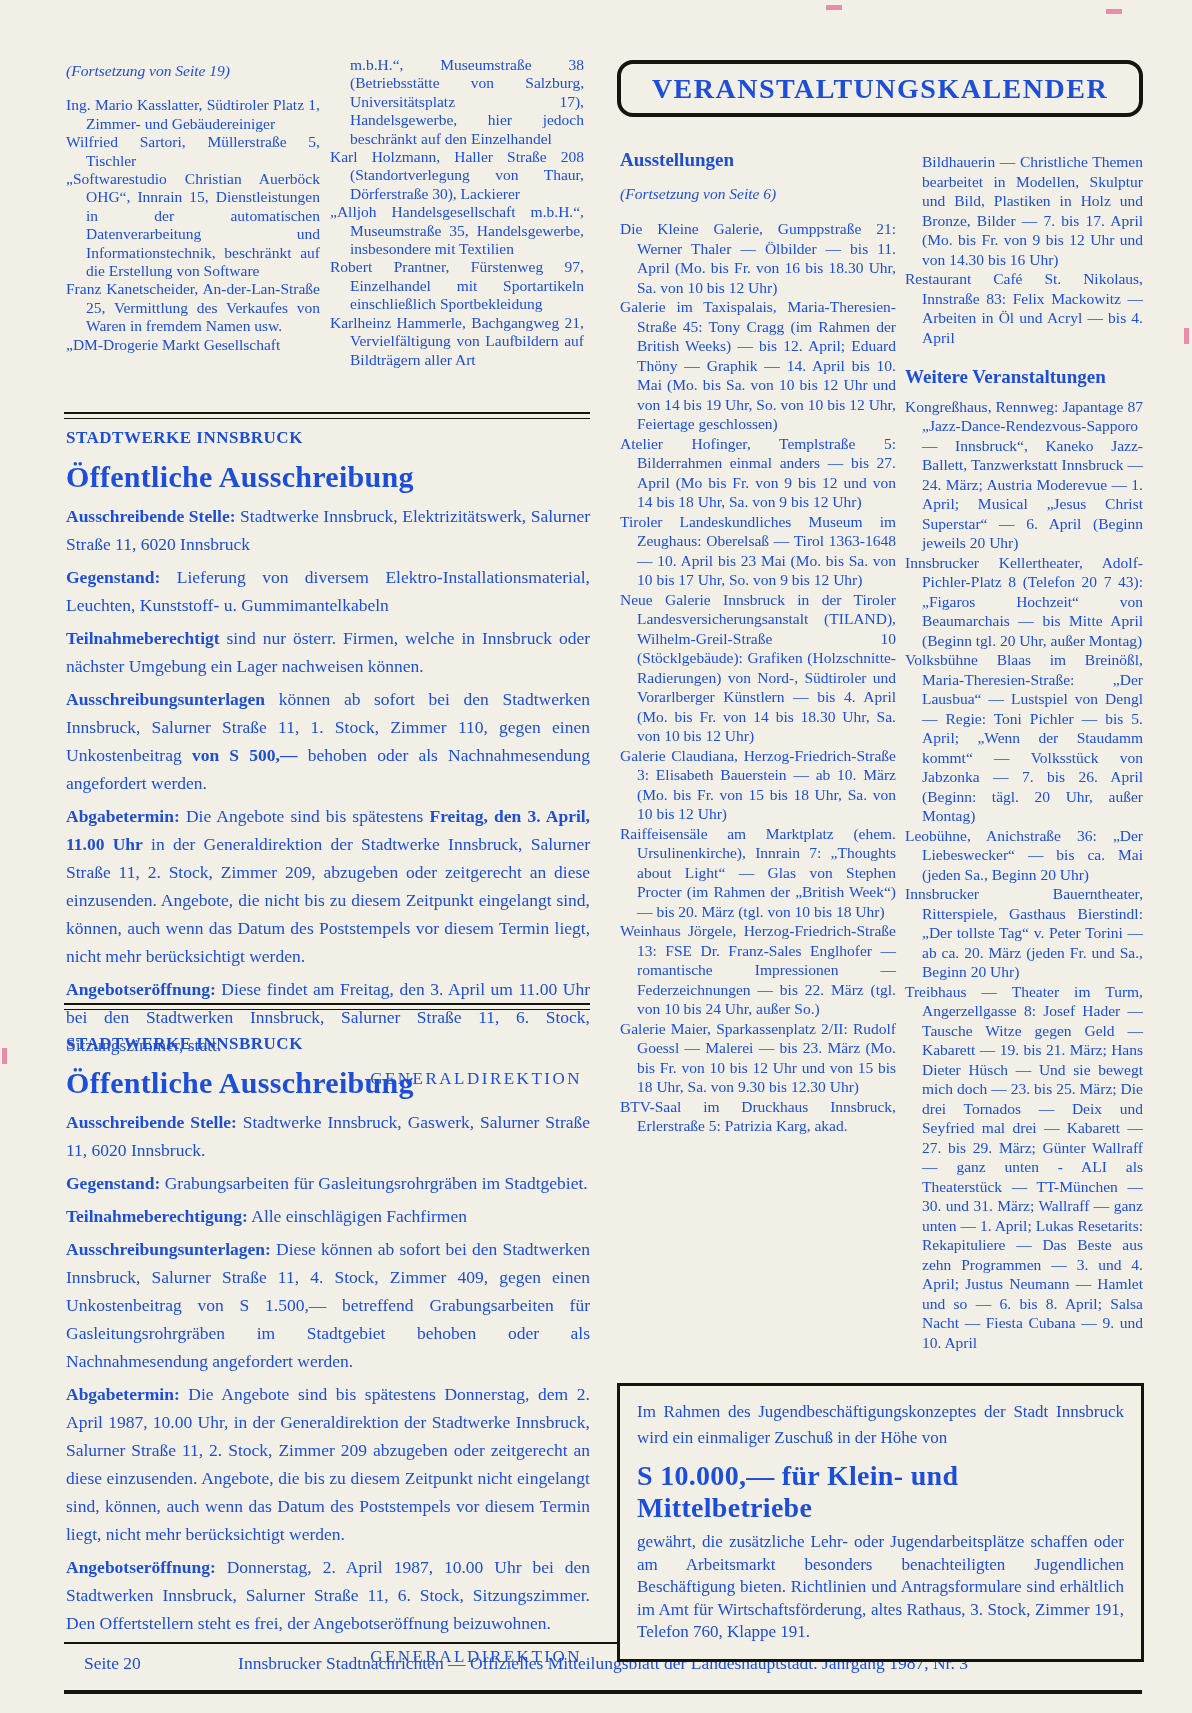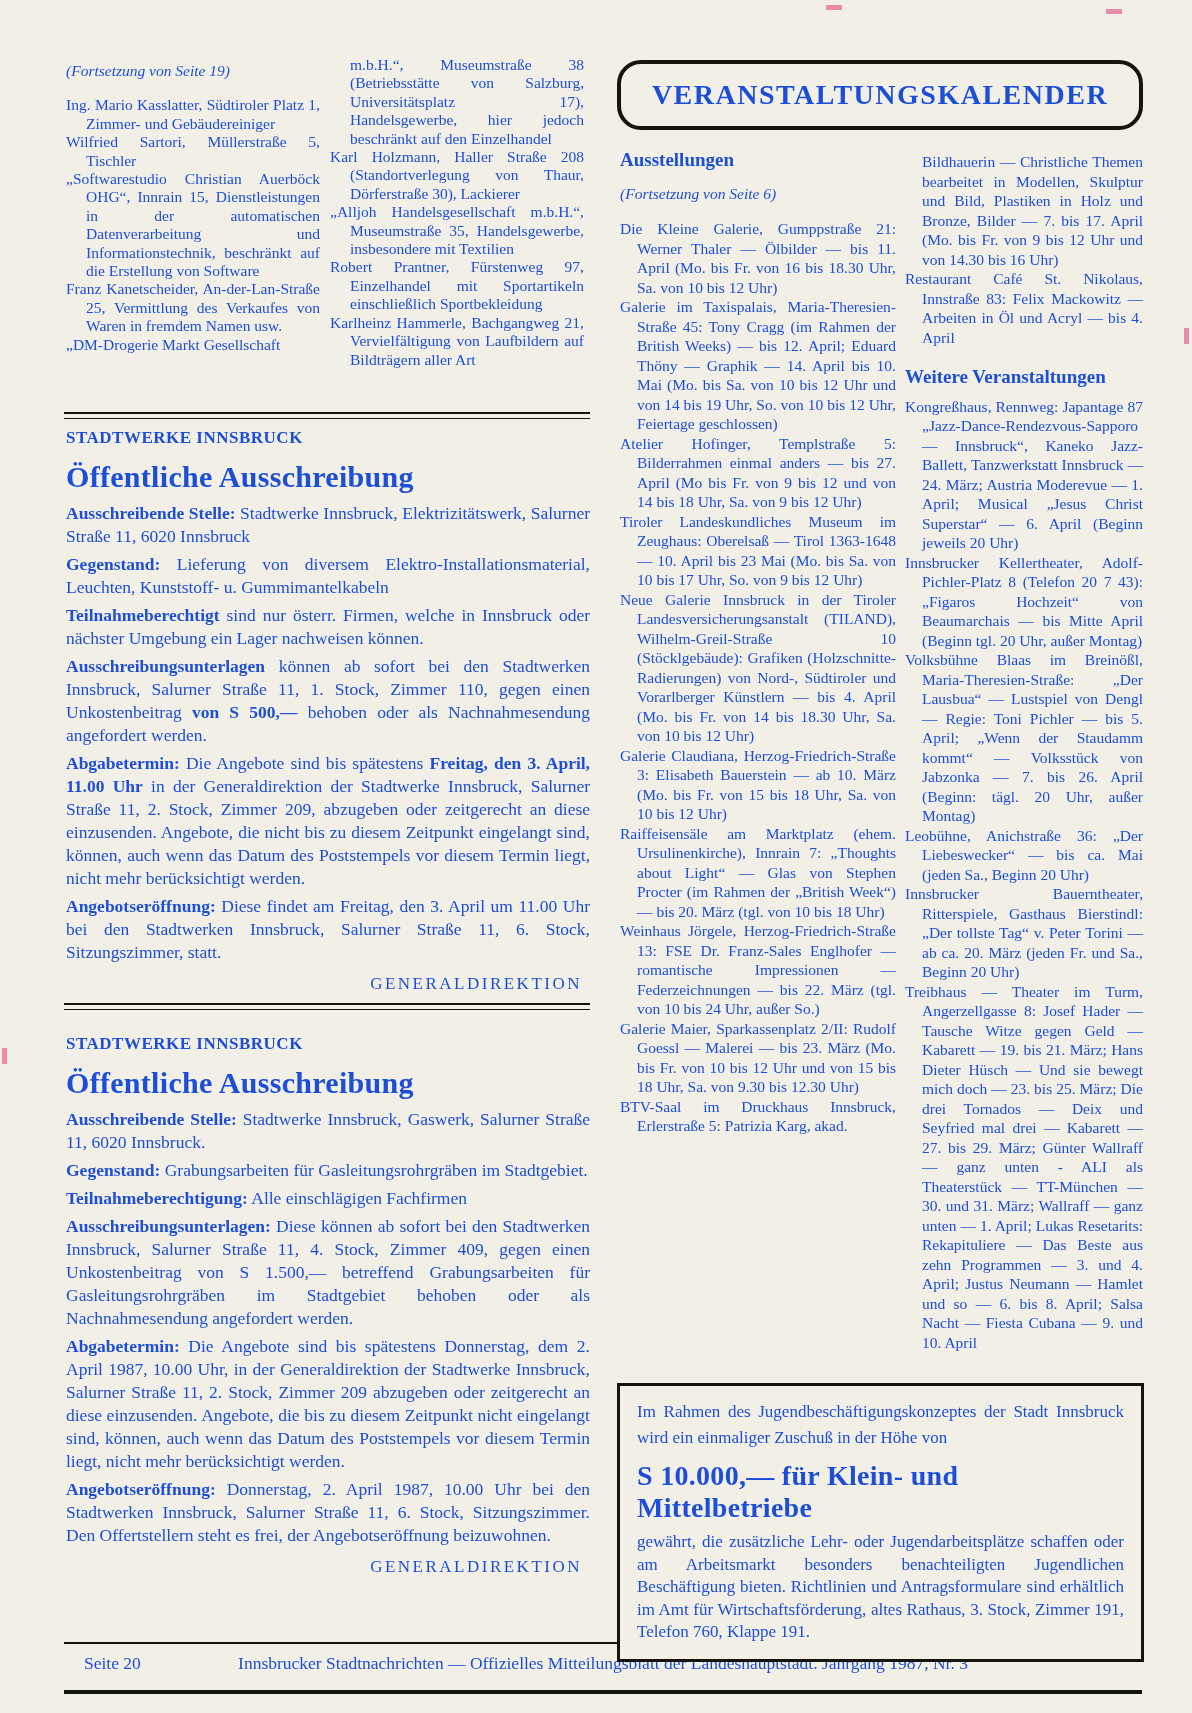--- a/index.html
+++ b/index.html
@@ -20,22 +20,22 @@
   .note { font-style:italic; font-size:15.5px; margin-bottom:16px; }
 
   
   .reg-col { position:absolute; width:254px; font-size:15.5px; line-height:18.4px; }
   #reg-col-1 { left:66px;  top:62px; }
   #reg-col-2 { left:330px; top:56px; }
   .cont-frag { padding-left:20px; text-indent:0; }
 
   
   .vk-box {
-    position:absolute; left:617px; top:60px; width:526px; height:70px;
-    border:4px solid #16140e; border-radius:24px;
+    position:absolute; left:617px; top:60px; width:526px; height:57px;
+    border:4px solid #16140e; border-radius:16px;
     display:flex; align-items:center; justify-content:center;
   }
   .vk-title { font-weight:bold; font-size:28px; letter-spacing:1.5px; white-space:nowrap; }
 
   .cal-col { position:absolute; font-size:15.5px; line-height:19.5px; }
   #exh-col   { left:620px; top:150px; width:276px; }
   #right-col { left:905px; top:152px; width:238px; }
   .cal-heading { font-size:19px; font-weight:bold; margin-bottom:14px; text-align:left; text-indent:0; }
   .cal-heading2 { font-size:19px; font-weight:bold; margin:20px 0 10px; text-align:left; text-indent:0; }
   .cal-item { padding-left:17px; text-indent:-17px; }
@@ -43,21 +43,21 @@
   
   .rule-double {
     position:absolute; left:64px; width:526px; height:7px;
     border-top:2.5px solid #16140e; border-bottom:1.5px solid #16140e;
   }
   .tender { position:absolute; left:66px; width:524px; }
   #tender1 { top:428px; }
   #tender2 { top:1034px; }
   .kicker { font-weight:bold; font-size:17px; letter-spacing:.5px; margin-bottom:12px; }
   .tender-title { font-weight:bold; font-size:30px; margin-bottom:8px; letter-spacing:.3px; }
-  .tp { font-size:17.5px; line-height:23px; text-align:justify; hyphens:auto; -webkit-hyphens:auto; margin-bottom:5px; }
+  .tp { font-size:17.5px; line-height:28px; text-align:justify; hyphens:auto; -webkit-hyphens:auto; margin-bottom:5px; }
   .signature { font-size:17px; letter-spacing:2.5px; text-align:right; padding-right:8px; margin-top:10px; }
 
   
   .grant-box {
     position:absolute; left:617px; top:1383px; width:527px;
     border:3px solid #16140e; background:#f2efe6; padding:13px 17px 15px;
     z-index:5;
   }
   .grant-intro { font-size:17px; line-height:26px; text-align:justify; }
   .grant-headline { font-size:28px; font-weight:bold; margin:9px 0 7px; letter-spacing:.3px; }

